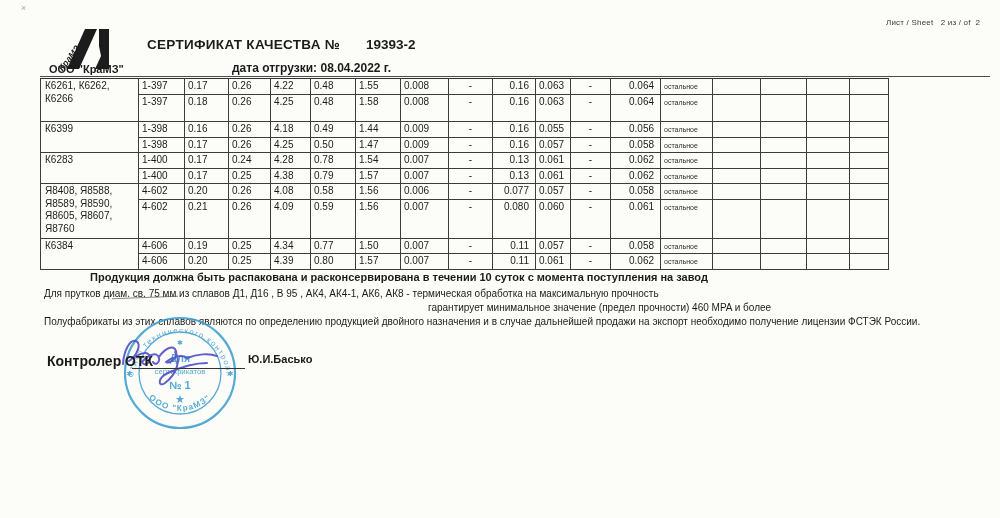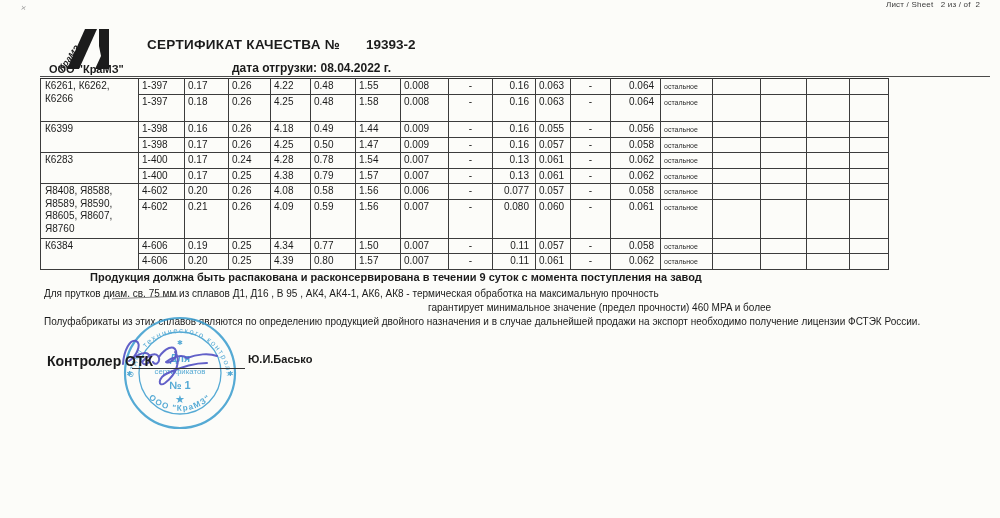--- a/index.html
+++ b/index.html
@@ -1,21 +1,21 @@
 <!DOCTYPE html>
 <html><head>
 <meta charset="utf-8">
 <style>
   html,body{margin:0;padding:0;background:#e8e8e6;}
   .page{position:relative;width:1000px;height:518px;background:#fcfcf9;overflow:hidden;
         font-family:"Liberation Sans",sans-serif;color:#1b1b1b;}
   .abs{position:absolute;white-space:nowrap;}
 
   
-  .sheet-info{top:0;left:886px;font-size:8px;color:#3a3a3a;letter-spacing:.2px;}
+  .sheet-info{top:18px;left:886px;font-size:8px;color:#3a3a3a;letter-spacing:.2px;}
   .dates-info{top:23px;left:397px;font-size:8px;color:#333;}
   .scan-mark{top:3px;left:21px;font-size:9px;color:#9a9a9a;transform:rotate(8deg);}
 
   
   .company-name{top:63px;left:49px;font-size:11px;font-weight:700;}
   .doc-title{top:37px;left:147px;font-size:13.5px;font-weight:700;letter-spacing:.3px;}
   .doc-number{top:37px;left:366px;font-size:13.5px;font-weight:700;}
   .ship-date{top:61px;left:232px;font-size:12px;font-weight:700;}
   .head-rule{top:76px;left:40px;width:950px;border-top:1.6px solid #4a4a4a;height:0;}
   .logo-box{top:26px;left:55px;}
@@ -289,21 +289,21 @@
           <td class="a-r">0.062</td>
           <td class="a-s">остальное</td>
           <td></td>
           <td></td>
           <td></td>
           <td></td>
         </tr>
       </tbody>
   </table>
 
-  <div class="abs note1">Продукция должна быть распакована и расконсервирована в течении 9 суток с момента поступления на завод</div>
+  <div class="abs note1">Продукция должна быть распакована и расконсервирована в течении 10 суток с момента поступления на завод</div>
   <div class="abs note2">Для  прутков   диам. св. 75 мм  из сплавов Д1, Д16 , В 95 , АК4,  АК4-1,  АК6, АК8  -  термическая обработка на максимальную прочность</div>
   <div class="abs pen-strike"></div>
   <div class="abs note3">гарантирует минимальное значение (предел прочности) 460 MPA и более</div>
   <div class="abs note4">Полуфабрикаты из этих сплавов являются по определению продукцией двойного назначения и в случае дальнейшей продажи  на экспорт необходимо получение  лицензии ФСТЭК России.</div>
 
   <svg class="abs stamp-svg" width="118" height="118" viewBox="0 0 118 118">
     <defs>
       <path id="arcTop" d="M 12,66 A 47,47 0 1 1 106,66" fill="none"></path>
       <path id="arcBot" d="M 17,68 A 45,45 0 0 0 101,68" fill="none"></path>
     </defs>

